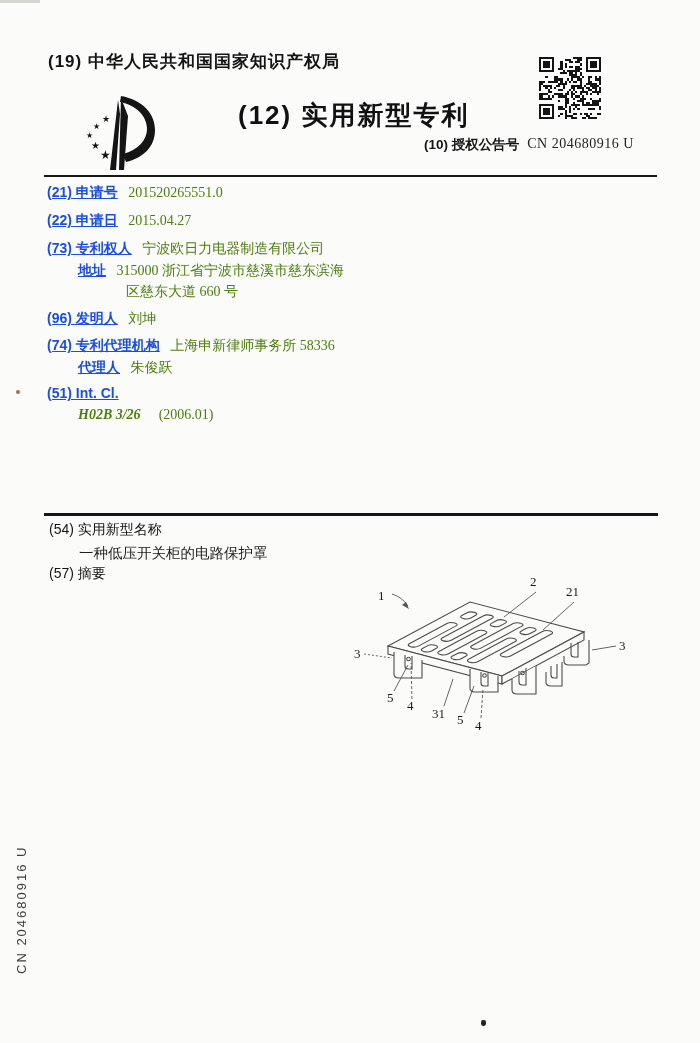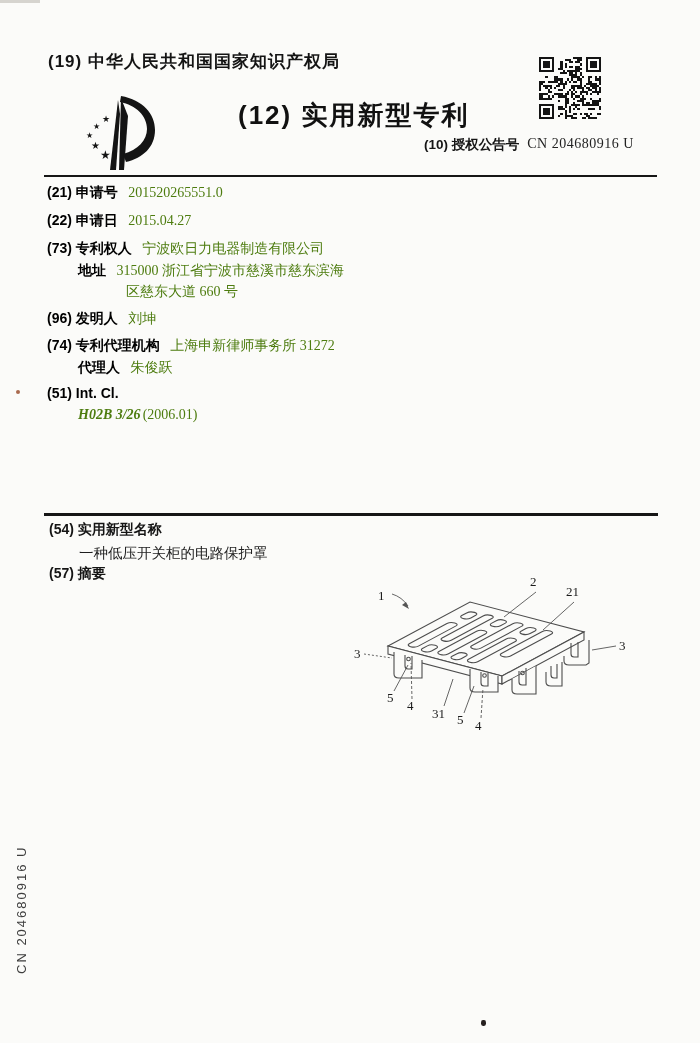--- a/index.html
+++ b/index.html
@@ -18,33 +18,33 @@
   .pub-row { display:flex; align-items:flex-start; height:22px; white-space:nowrap; }
   .pub-label { font-family:"Liberation Sans", sans-serif; font-weight:bold; font-size:13.5px; color:#151515; }
   .pub-value { margin-left:8px; font-size:14px; letter-spacing:0.5px; color:#222; }
 
   .rule-1 { position:absolute; left:44px; top:175px; width:613px; height:2px; background:#161616; }
   .rule-2 { position:absolute; left:44px; top:513px; width:614px; height:3px; background:#161616; }
 
   
   .biblio { position:absolute; left:47px; top:184px; width:360px; font-size:14px; }
   .b-row { position:absolute; left:0; white-space:nowrap; }
-  .b-label { font-family:"Liberation Sans", sans-serif; font-weight:bold; color:#000000; }
+  .b-label { font-family:"Liberation Sans", sans-serif; font-weight:bold; color:#1d4ed8;text-decoration:underline; }
   .b-value { margin-left:7px; color:#4d7c0f; }
   .indent1 { left:31px; }
   .indent2 { left:63px; }
   .intcl-main { font-weight:bold; font-style:italic; margin-left:0; }
 
   
   .pages-info { position:absolute; right:44px; top:492px; font-size:13.5px; font-weight:600;
                 color:#1a1a1a; white-space:nowrap; }
   .pages-info span { margin-left:18px; }
 
   
-  .sec-label { position:absolute; font-family:"Liberation Sans", sans-serif; font-weight:bold;
+  .sec-label { position:absolute; font-family:"Liberation Sans", sans-serif; font-weight:normal;
                font-size:14px; color:#151515; white-space:nowrap; }
   .invention-title { position:absolute; left:79px; top:544px; font-size:14.5px; color:#1e1e1e; }
   .abstract { position:absolute; left:46px; top:585px; width:313px; font-size:14px;
               line-height:21px; text-align:justify; text-indent:2em; color:#1b1b1b; }
 
   
   .figure { position:absolute; left:352px; top:562px; width:316px; height:172px; }
   .figure svg { width:100%; height:100%; }
   .fig-line { stroke:#4d4d4d; stroke-width:1.1; fill:none; }
   .fig-fill { fill:#fbfbf9; }
@@ -414,31 +414,31 @@
     </div>
     <div class="b-row indent2" style="top:99px">
       <span class="b-value" style="margin-left:16px">区慈东大道 660 号</span>
     </div>
     <div class="b-row" style="top:126px">
       <span class="b-label">(96) 发明人</span>
       <span class="b-value">刘坤</span>
     </div>
     <div class="b-row" style="top:153px">
       <span class="b-label">(74) 专利代理机构</span>
-      <span class="b-value">上海申新律师事务所 31272</span>
+      <span class="b-value">上海申新律师事务所 58336</span>
     </div>
     <div class="b-row indent1" style="top:175px">
       <span class="b-label">代理人</span>
       <span class="b-value">朱俊跃</span>
     </div>
     <div class="b-row" style="top:201px">
       <span class="b-label">(51) Int. Cl.</span>
     </div>
     <div class="b-row indent1" style="top:223px">
-      <span class="b-value intcl-main">H02B 3/26</span><span class="b-value" style="margin-left:2px">(2006.01)</span>
+      <span class="b-value intcl-main">H02B 3/26</span><span class="b-value" style="margin-left:18px">(2006.01)</span>
     </div>
   </div>
 
 
   <div class="rule-2"></div>
 
   <div class="sec-label" style="left:49px; top:521px">(54) 实用新型名称</div>
   <div class="invention-title">一种低压开关柜的电路保护罩</div>
   <div class="sec-label" style="left:49px; top:565px">(57) 摘要</div>
 

